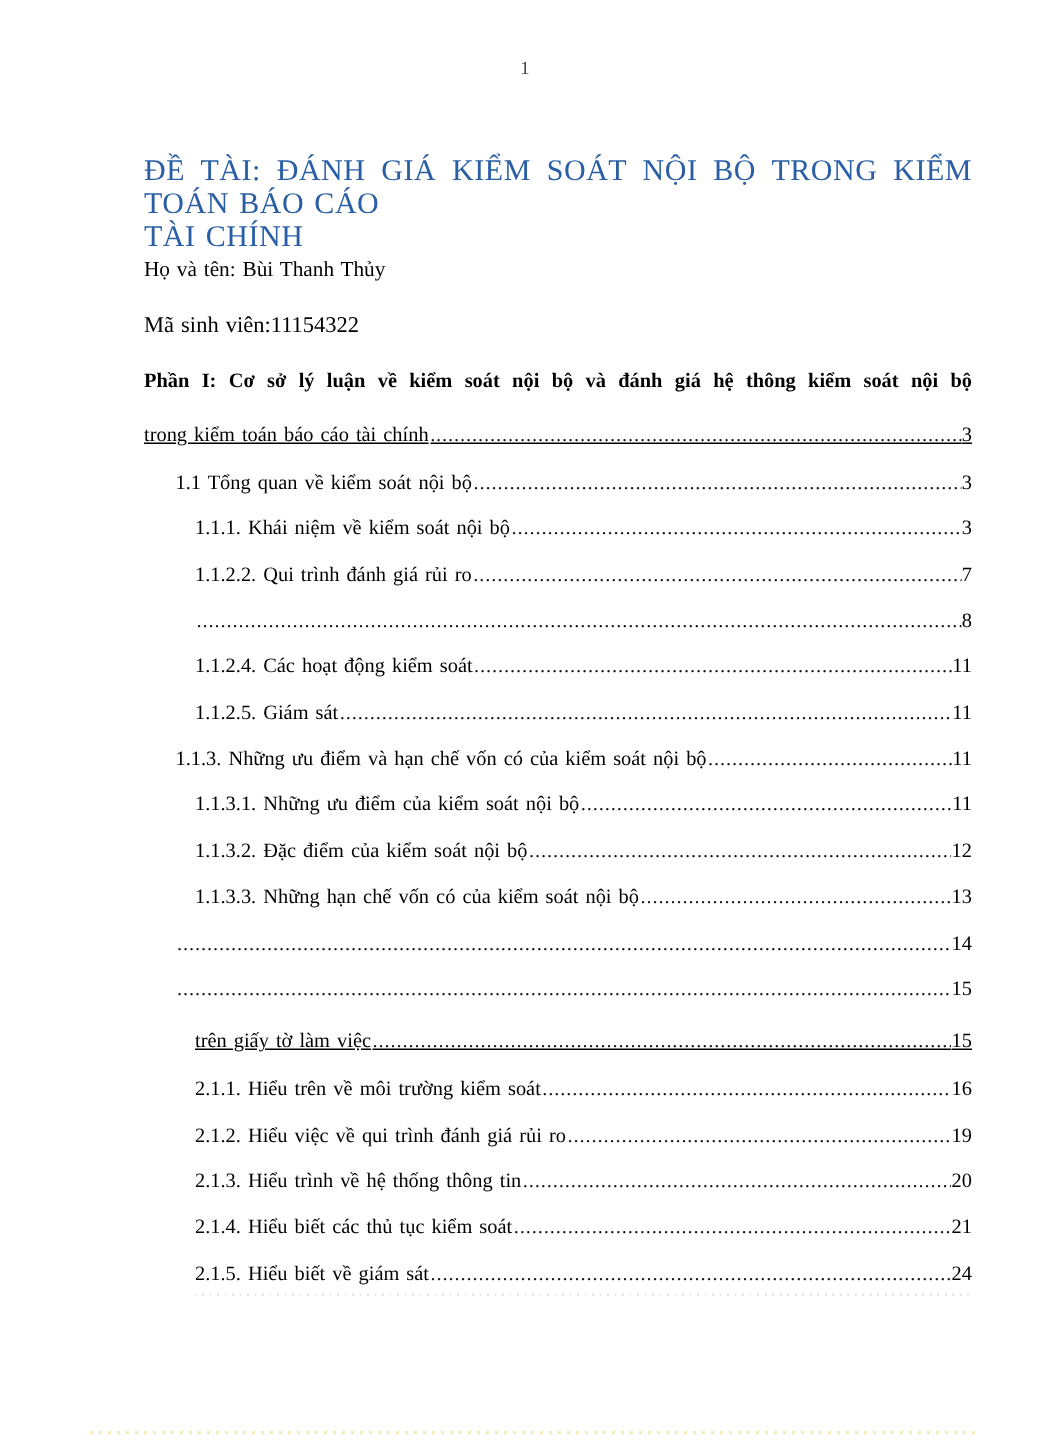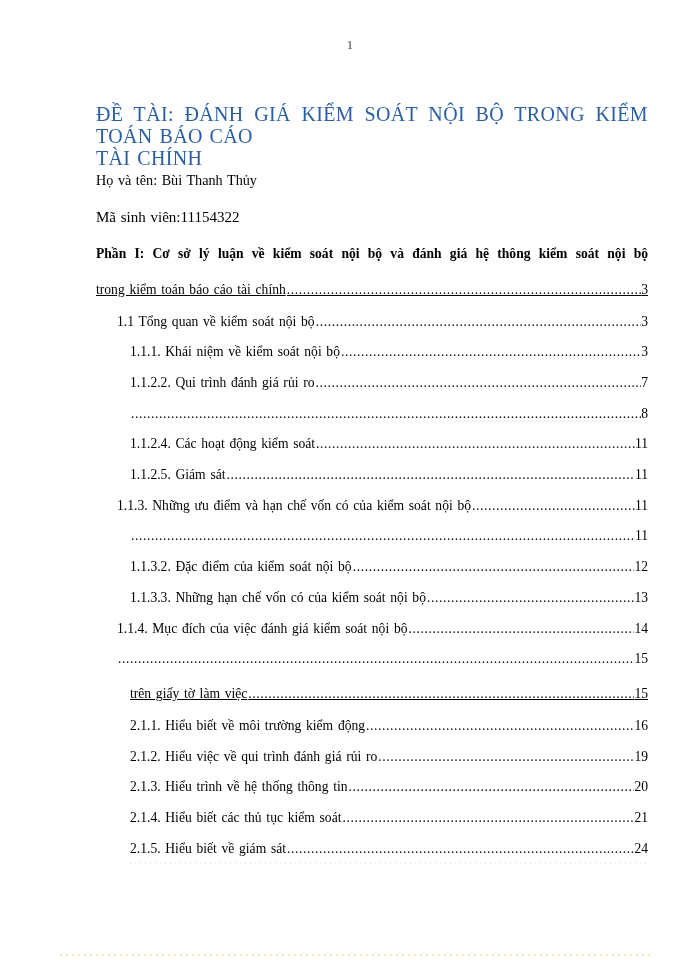--- a/index.html
+++ b/index.html
@@ -245,41 +245,41 @@
         </div>
         <div class="toc-entry lvl-1">
           <div class="row">
             <span class="entry-text">1.1.3. Những ưu điểm và hạn chế vốn có của kiểm soát nội bộ</span>
             <span class="leader">....................................................................................................................................................................................................................................................................</span>
             <span class="pageno">11</span>
           </div>
         </div>
         <div class="toc-entry lvl-2">
           <div class="row">
+            <span class="entry-text">1.1.3.1. Những ưu điểm của kiểm soát nội bộ</span>
             <span class="leader">....................................................................................................................................................................................................................................................................</span>
             <span class="pageno">11</span>
           </div>
         </div>
         <div class="toc-entry lvl-2">
           <div class="row">
             <span class="entry-text">1.1.3.2. Đặc điểm của kiểm soát nội bộ</span>
             <span class="leader">....................................................................................................................................................................................................................................................................</span>
             <span class="pageno">12</span>
           </div>
         </div>
         <div class="toc-entry lvl-2">
           <div class="row">
             <span class="entry-text">1.1.3.3. Những hạn chế vốn có của kiểm soát nội bộ</span>
             <span class="leader">....................................................................................................................................................................................................................................................................</span>
             <span class="pageno">13</span>
           </div>
         </div>
         <div class="toc-entry lvl-1">
           <div class="row">
-            <span class="entry-text">1.1.4. Mục đích của việc đánh giá kiểm soát nội bộ</span>
             <span class="leader">....................................................................................................................................................................................................................................................................</span>
             <span class="pageno">14</span>
           </div>
         </div>
         <div class="toc-entry lvl-1">
           <div class="row">
             <span class="leader">....................................................................................................................................................................................................................................................................</span>
             <span class="pageno">15</span>
           </div>
         </div>
@@ -287,21 +287,21 @@
           <div class="just-block">
             <div class="second-row">
               <span class="entry-text">trên giấy tờ làm việc</span>
               <span class="leader">....................................................................................................................................................................................................................................................................</span>
               <span class="pageno">15</span>
             </div>
           </div>
         </div>
         <div class="toc-entry lvl-2">
           <div class="row">
-            <span class="entry-text">2.1.1. Hiểu biết về môi trường kiểm động</span>
+            <span class="entry-text">2.1.1. Hiểu trên về môi trường kiểm soát</span>
             <span class="leader">....................................................................................................................................................................................................................................................................</span>
             <span class="pageno">16</span>
           </div>
         </div>
         <div class="toc-entry lvl-2">
           <div class="row">
             <span class="entry-text">2.1.2. Hiểu việc về qui trình đánh giá rủi ro</span>
             <span class="leader">....................................................................................................................................................................................................................................................................</span>
             <span class="pageno">19</span>
           </div>

